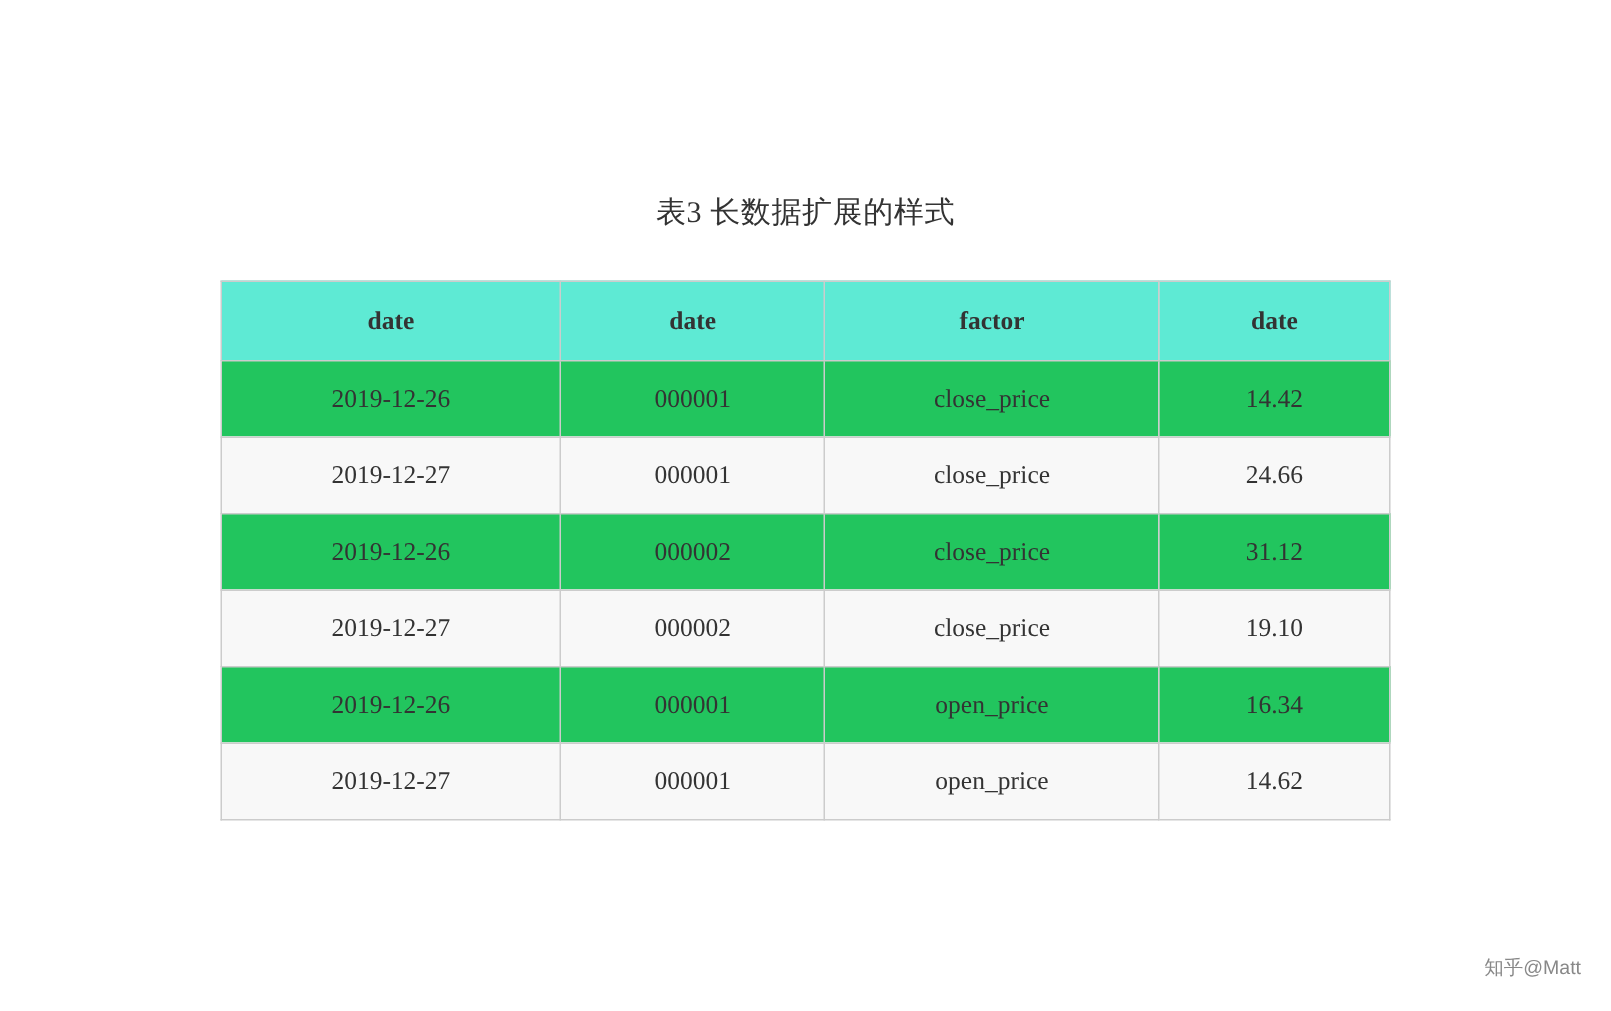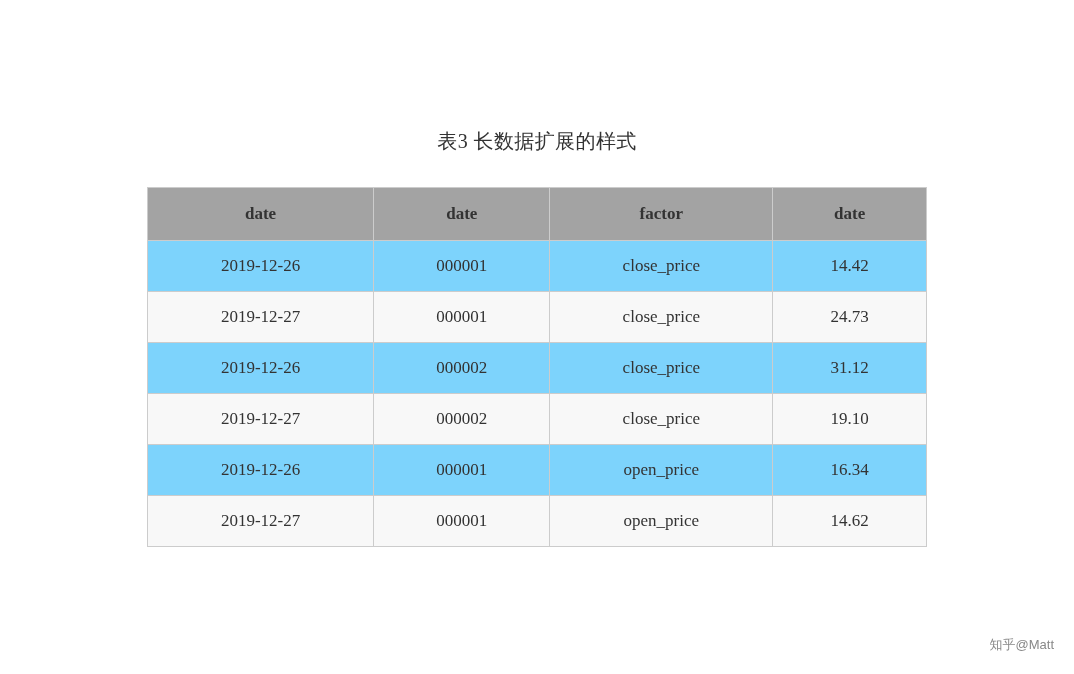--- a/index.html
+++ b/index.html
@@ -33,33 +33,33 @@
     }
 
     table {
       width: 100%;
       border-collapse: collapse;
       font-size: 17px;
       color: #333333;
     }
 
     thead tr {
-      background-color: #a3a3a3;
+      background-color: #5eead4;
     }
 
     thead th {
       padding: 16px 24px;
       text-align: center;
       font-weight: bold;
       border: 1px solid #cccccc;
       font-family: Georgia, 'Times New Roman', serif;
     }
 
     tbody tr {
-      background-color: #7dd3fc;
+      background-color: #22c55e;
     }
 
     tbody tr:nth-child(even) {
       background-color: #f8f8f8;
     }
 
     tbody td {
       padding: 15px 24px;
       text-align: center;
       border: 1px solid #cccccc;
@@ -95,21 +95,21 @@
     <tr>
           <td>2019-12-26</td>
           <td>000001</td>
           <td>close_price</td>
           <td>14.42</td>
         </tr>
         <tr>
           <td>2019-12-27</td>
           <td>000001</td>
           <td>close_price</td>
-          <td>24.73</td>
+          <td>24.66</td>
         </tr>
         <tr>
           <td>2019-12-26</td>
           <td>000002</td>
           <td>close_price</td>
           <td>31.12</td>
         </tr>
         <tr>
           <td>2019-12-27</td>
           <td>000002</td>

